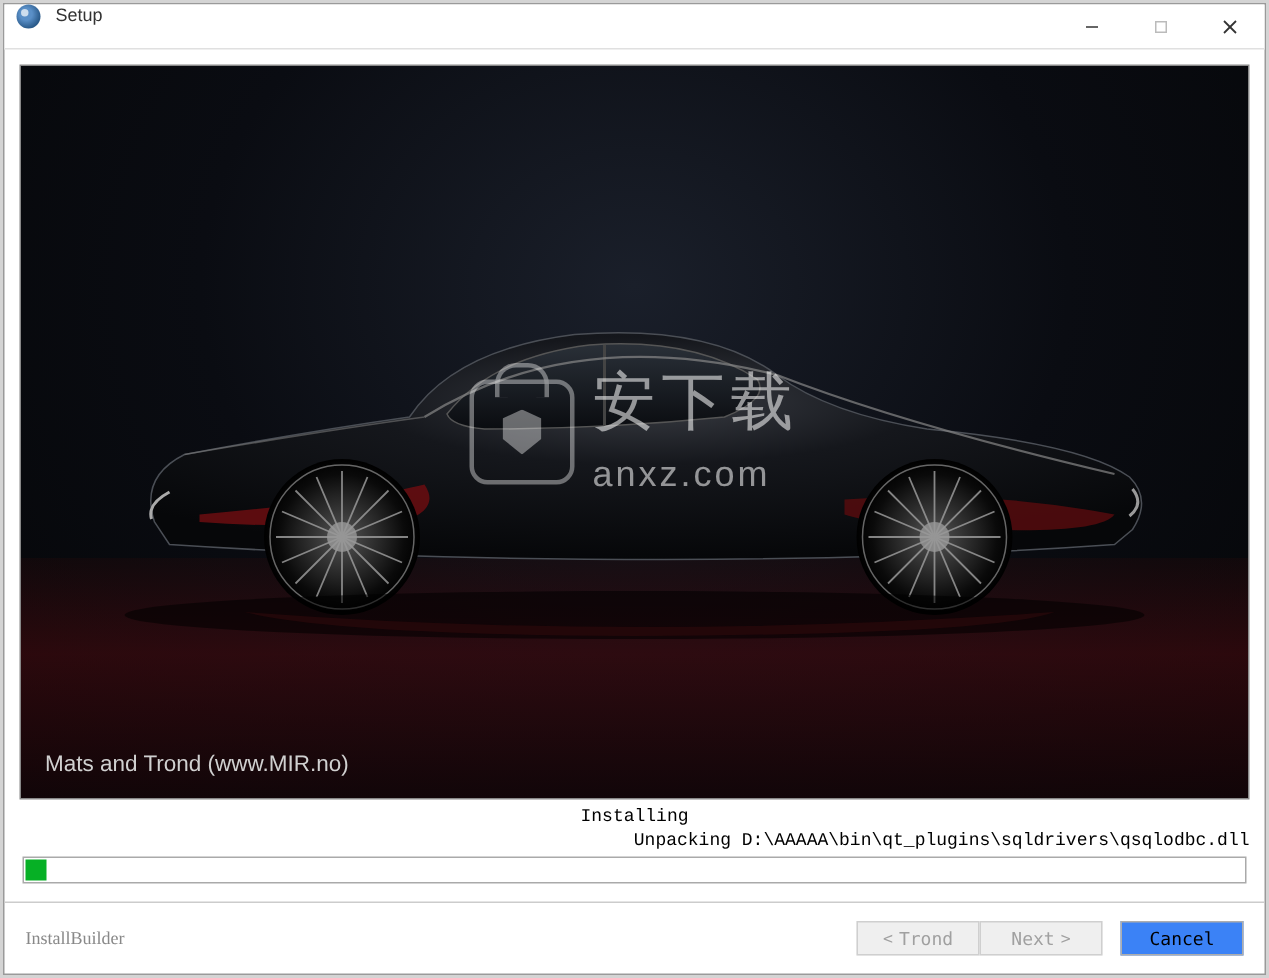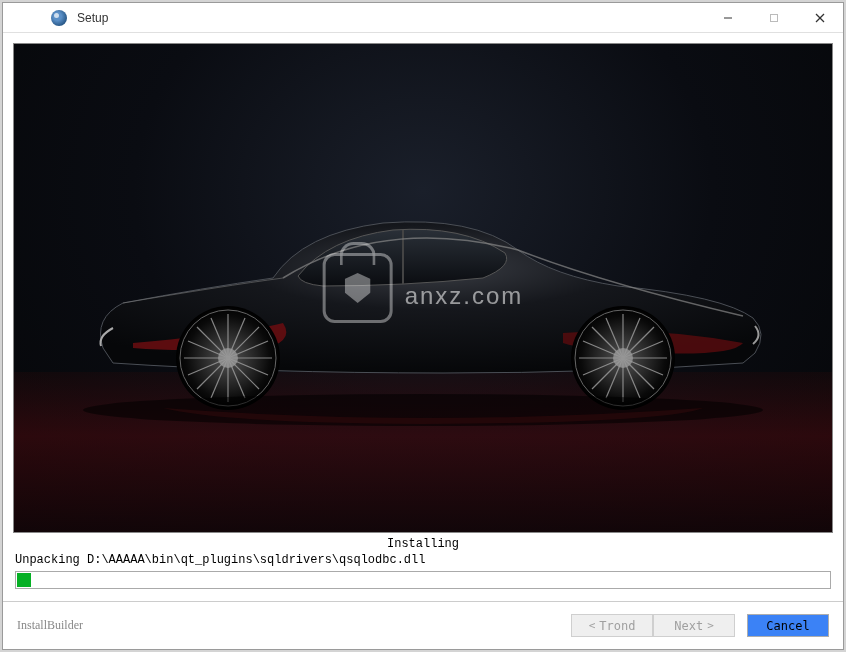--- a/index.html
+++ b/index.html
@@ -16,23 +16,21 @@
       margin: 2px;
       background: #ffffff;
       border: 1px solid #9a9a9a;
       display: flex;
       flex-direction: column;
     }
     .titlebar {
       height: 30px;
       background: #ffffff;
       display: flex;
-      align-items: center;
       border-bottom: 1px solid #e0e0e0;
-      padding-left: 40px;
     }
     .titlebar-icon {
       width: 16px;
       height: 16px;
       margin: 0 8px;
       background: radial-gradient(circle at 40% 40%, #5a8fc7 30%, #2a5a8a 70%);
       border-radius: 50%;
       position: relative;
     }
     .titlebar-icon::after {
@@ -136,21 +134,21 @@
     }
 
     .install-area {
       text-align: center;
       font-family: Liberation Mono, monospace;
       font-size: 12px;
       padding-top: 4px;
     }
     .status-heading { margin-bottom: 2px; }
     .status-file {
-      text-align: left;
+      text-align: right;
       padding-left: 2px;
       margin-bottom: 4px;
     }
     .progress {
       height: 18px;
       border: 1px solid #aaa;
       background: #fff;
       position: relative;
       margin: 0 2px;
     }
@@ -308,24 +306,26 @@
           <ellipse cx="380" cy="242" rx="340" ry="16" fill="#000" opacity="0.55"></ellipse>
           <path d="M 120 240 Q 380 260 660 240 Q 620 255 380 256 Q 180 255 120 240 Z" fill="#3a0a0d" opacity="0.45"></path>
         </svg>
       </div>
 
       <div class="watermark">
         <div class="watermark-bag">
           <div class="watermark-shield"></div>
         </div>
         <div class="watermark-text">
+          <span class="cn">安下载</span>
           <span class="en">anxz.com</span>
         </div>
       </div>
 
+      <div class="credit">Mats and Trond (www.MIR.no)</div>
     </div>
 
     <div class="install-area">
       <div class="status-heading">Installing</div>
       <div class="status-file">Unpacking D:\AAAAA\bin\qt_plugins\sqldrivers\qsqlodbc.dll</div>
       <div class="progress">
         <div class="progress-fill"></div>
       </div>
     </div>
 

